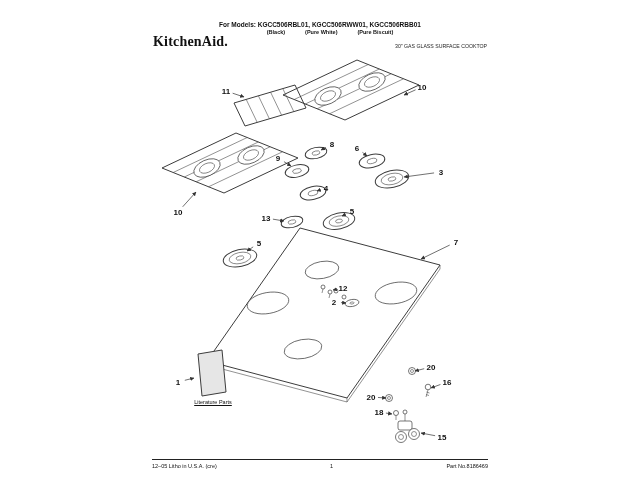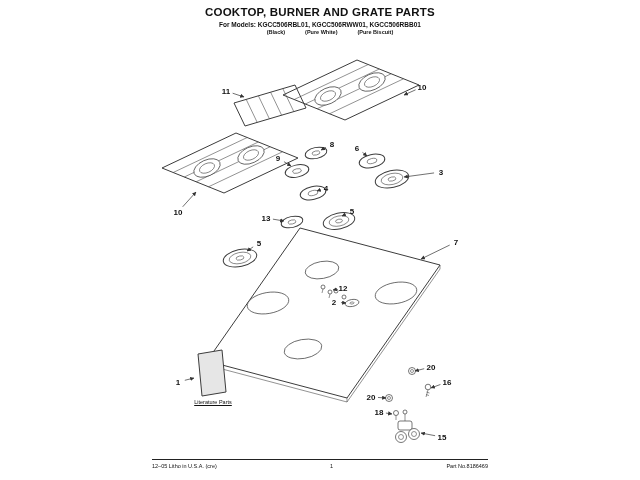--- a/index.html
+++ b/index.html
@@ -33,26 +33,29 @@
   .thin{fill:none;stroke:#4a4a4a;stroke-width:.6;}
   .white{fill:#fff;stroke:#3c3c3c;stroke-width:1;}
   .whitethin{fill:#fff;stroke:#3c3c3c;stroke-width:.7;}
   .graybox{fill:#e6e6e6;stroke:#3c3c3c;stroke-width:1;}
 </style>
 </head>
 <body>
 
 <div class="page">
 
-  <div class="title">COOKTOP, BURNER AND GRATE PARTS</div>
   <div class="models">For Models: KGCC506RBL01, KGCC506RWW01, KGCC506RBB01</div>
   <div class="colors">
     <span>(Black)</span>
     <span>(Pure White)</span>
     <span>(Pure Biscuit)</span>
+  </div>
+  <div class="brandrow">
+    <span class="brand">KitchenAid.</span>
+    <span class="product">30" GAS GLASS SURFACE COOKTOP</span>
   </div>
 
   <svg class="diagram" viewBox="0 0 640 480">
     <defs>
       <marker id="arrow" viewBox="0 0 6 6" refX="5.5" refY="3" markerWidth="6" markerHeight="6" orient="auto-start-reverse">
         <path d="M0,0 L6,3 L0,6 Z" fill="#333"></path>
       </marker>
     </defs>
 
     <g>

